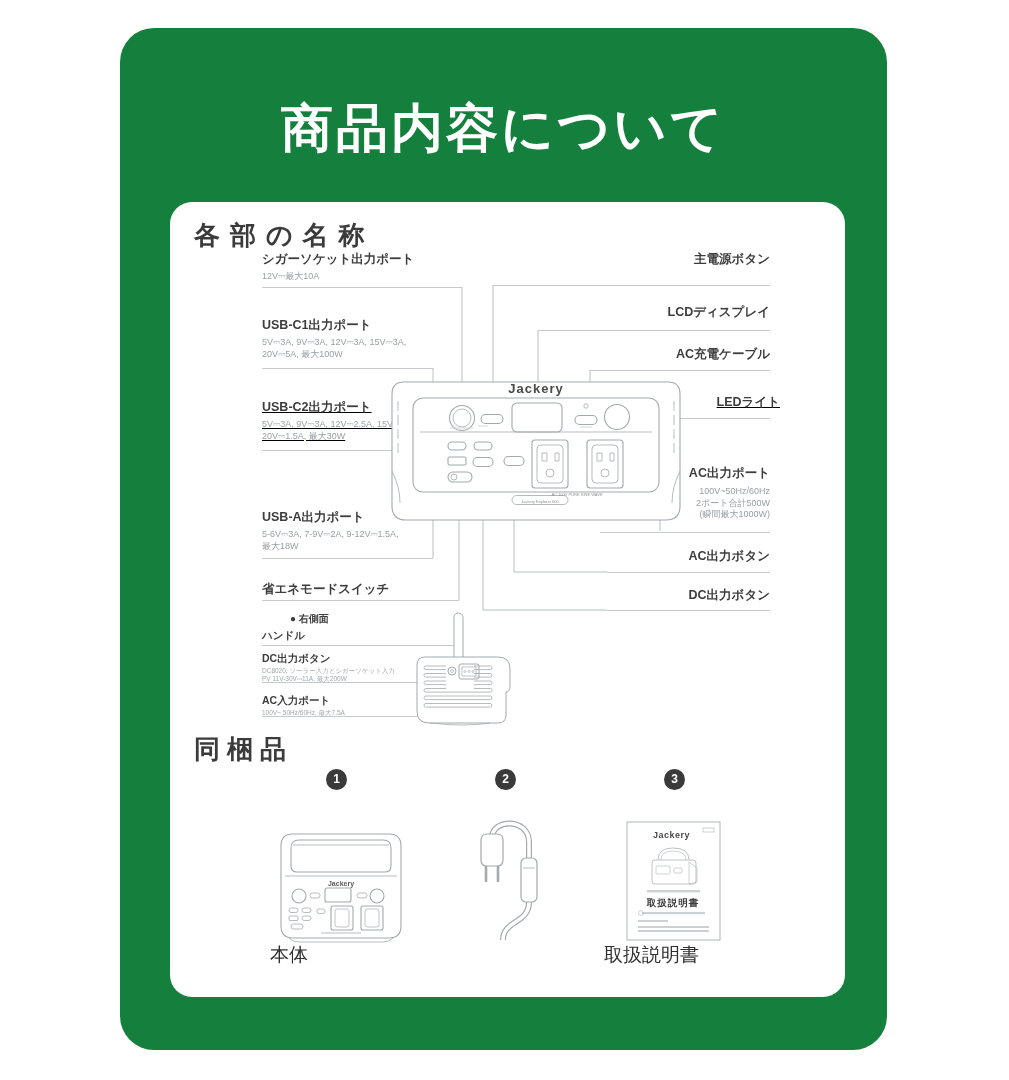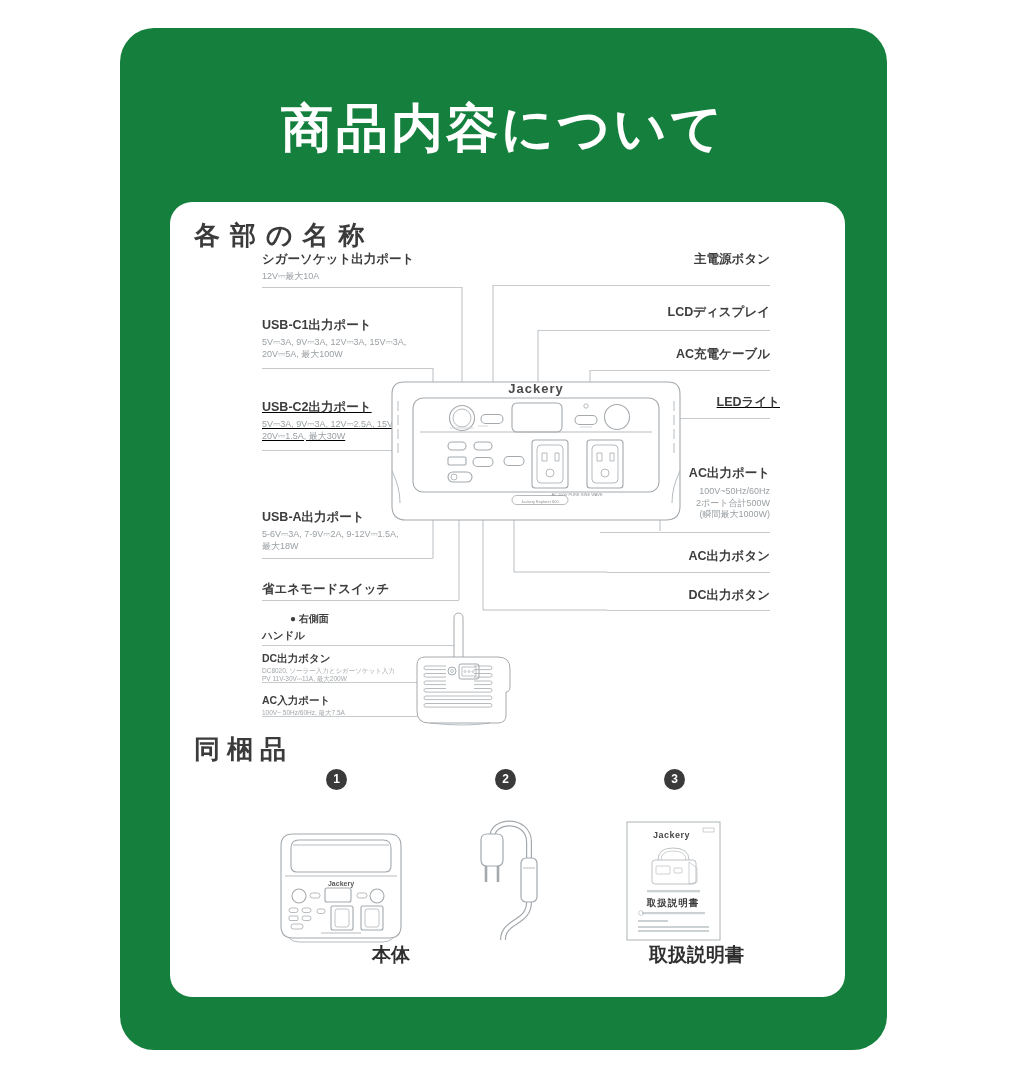--- a/index.html
+++ b/index.html
@@ -11,21 +11,21 @@
   .sec-heading{position:absolute;left:24px;color:#3b3b3b;font-size:26px;font-weight:bold;letter-spacing:10px;white-space:nowrap;}
   .lbl{position:absolute;white-space:nowrap;}
   .lbl .t{font-size:12.5px;font-weight:bold;color:#3d3d3d;line-height:15px;}
   .lbl .s{font-size:9px;color:#9aa0a4;line-height:11.5px;}
   .lbl.right{text-align:right;}
   .rule{position:absolute;height:1px;background:#c6cacd;}
   .sv-head{position:absolute;font-size:10px;font-weight:bold;color:#3d3d3d;white-space:nowrap;}
   .sv-lbl .t{font-size:10.5px;font-weight:bold;color:#3d3d3d;line-height:13px;}
   .sv-lbl .s{font-size:6.5px;color:#a2a7aa;line-height:7.5px;}
   .num-badge{position:absolute;width:21px;height:21px;border-radius:50%;background:#3a3a3a;color:#fff;font-size:12px;font-weight:bold;text-align:center;line-height:21px;}
-  .item-label{position:absolute;width:140px;text-align:right;font-size:19px;color:#2f2f2f;font-weight:700;}
+  .item-label{position:absolute;width:140px;text-align:left;font-size:19px;color:#2f2f2f;font-weight:400;}
   svg{position:absolute;overflow:visible;}
   .overlay{left:0;top:0;pointer-events:none;}
 </style>
 </head>
 <body>
 
 <div id="stage">
   <div class="orange-card">
     <div class="main-title">商品内容について</div>
 

